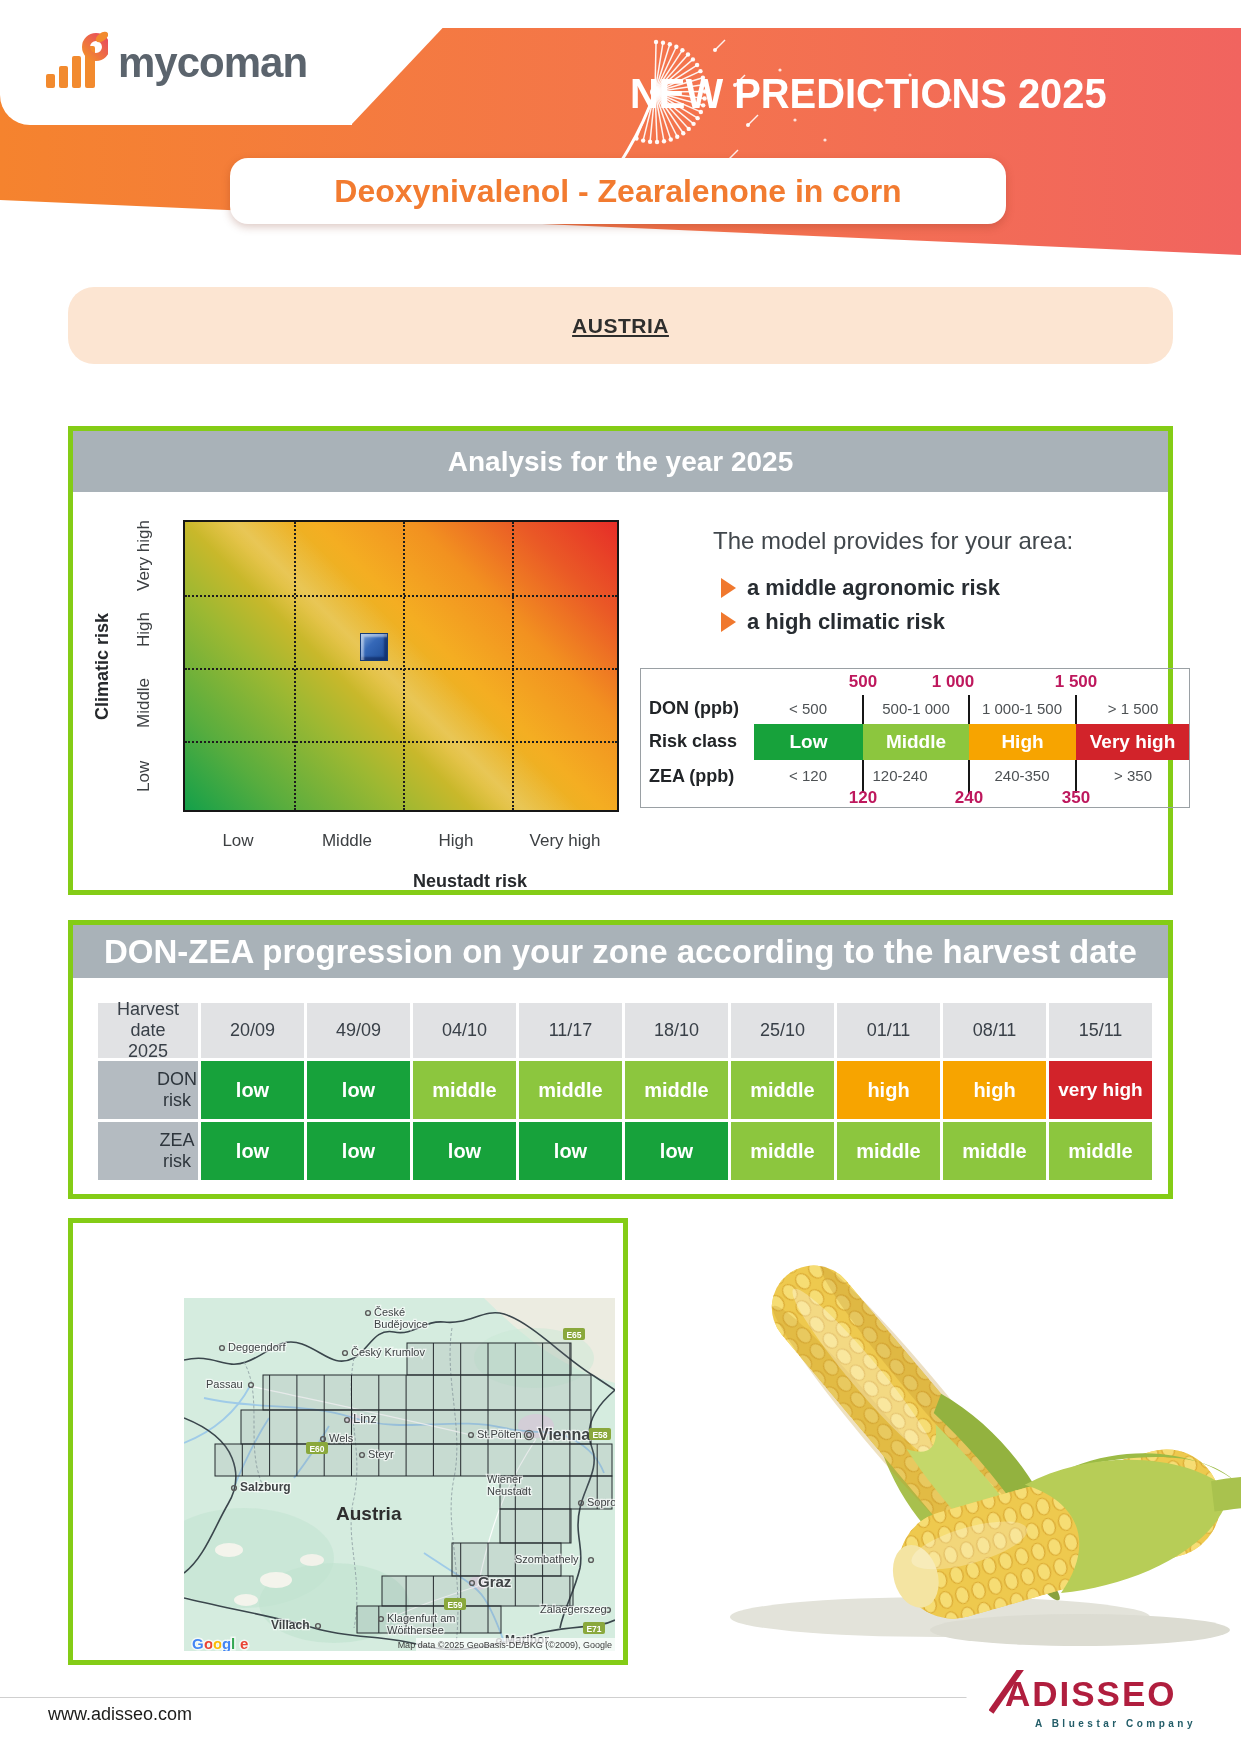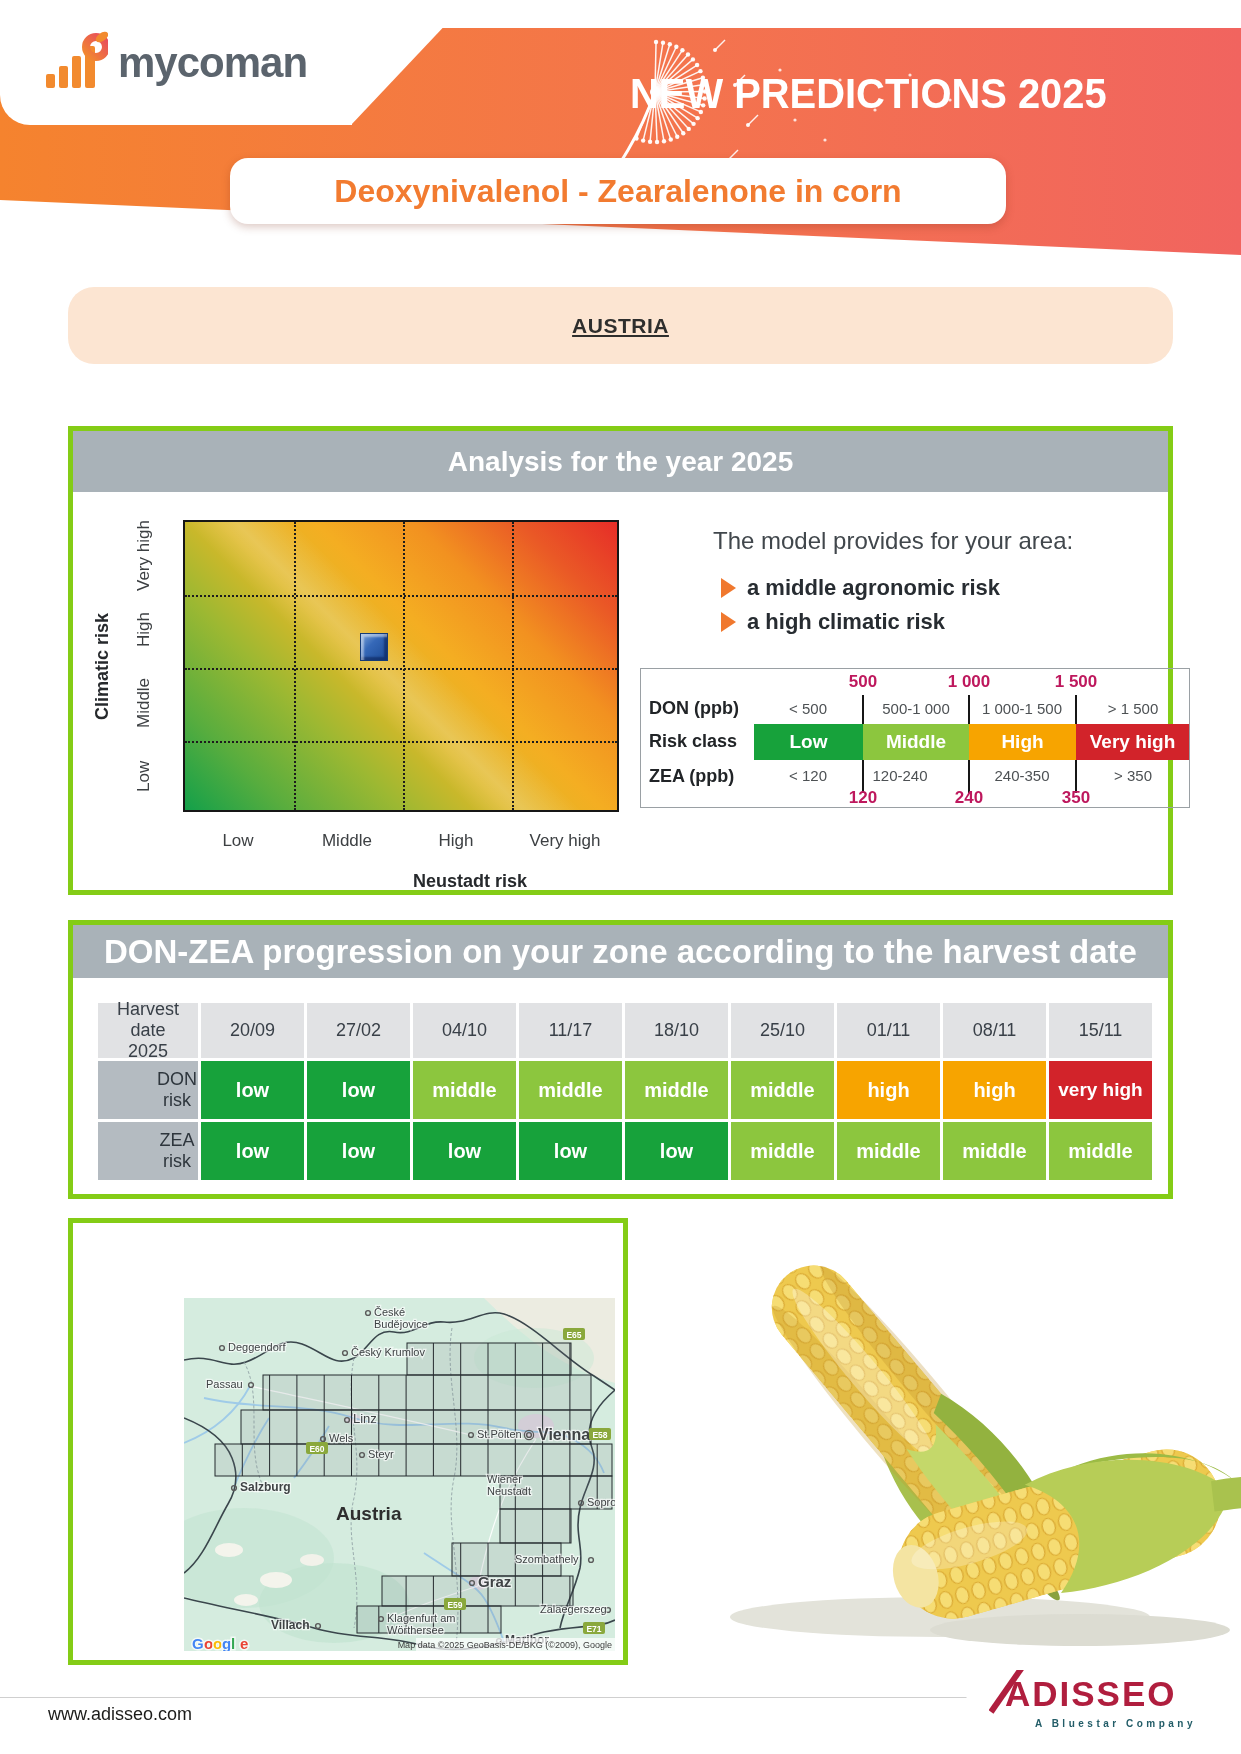--- a/index.html
+++ b/index.html
@@ -226,21 +226,21 @@
       <span class="tri"></span>
       <span class="btxt">a high climatic risk</span>
     </div>
 
     <div class="abs tt">
       <div class="sep" style="left:221px;"></div>
       <div class="sep" style="left:327px;"></div>
       <div class="sep" style="left:434px;"></div>
 
       <div class="num" style="left:222px;top:3px;">500</div>
-      <div class="num" style="left:328px;top:3px;">1 000</div>
+      <div class="num" style="left:312px;top:3px;">1 000</div>
       <div class="num" style="left:435px;top:3px;">1 500</div>
 
       <div class="rowlab" style="top:29px;">DON (ppb)</div>
       <div class="rng" style="left:167px;top:31px;">&lt; 500</div>
       <div class="rng" style="left:275px;top:31px;">500-1 000</div>
       <div class="rng" style="left:381px;top:31px;">1 000-1 500</div>
       <div class="rng" style="left:492px;top:31px;">&gt; 1 500</div>
 
       <div class="rowlab" style="top:62px;">Risk class</div>
       <div class="band" style="left: 113px; width: 109px; background: rgb(23, 162, 59);">Low</div>
@@ -263,21 +263,21 @@
   <div class="section" style="left:68px;top:920px;width:1105px;height:279px;">
     <div class="section-bar" style="height:53px;font-size:33px;">DON-ZEA progression on your zone according to the harvest date</div>
     <div class="abs prog-grid" id="prog-table">
         <div class="cell hd">
           <span style="width: 72px;">Harvest date 2025</span>
         </div>
         <div class="cell hd">
           <span>20/09</span>
         </div>
         <div class="cell hd">
-          <span>27/02</span>
+          <span>49/09</span>
         </div>
         <div class="cell hd">
           <span>04/10</span>
         </div>
         <div class="cell hd">
           <span>11/17</span>
         </div>
         <div class="cell hd">
           <span>18/10</span>
         </div>

